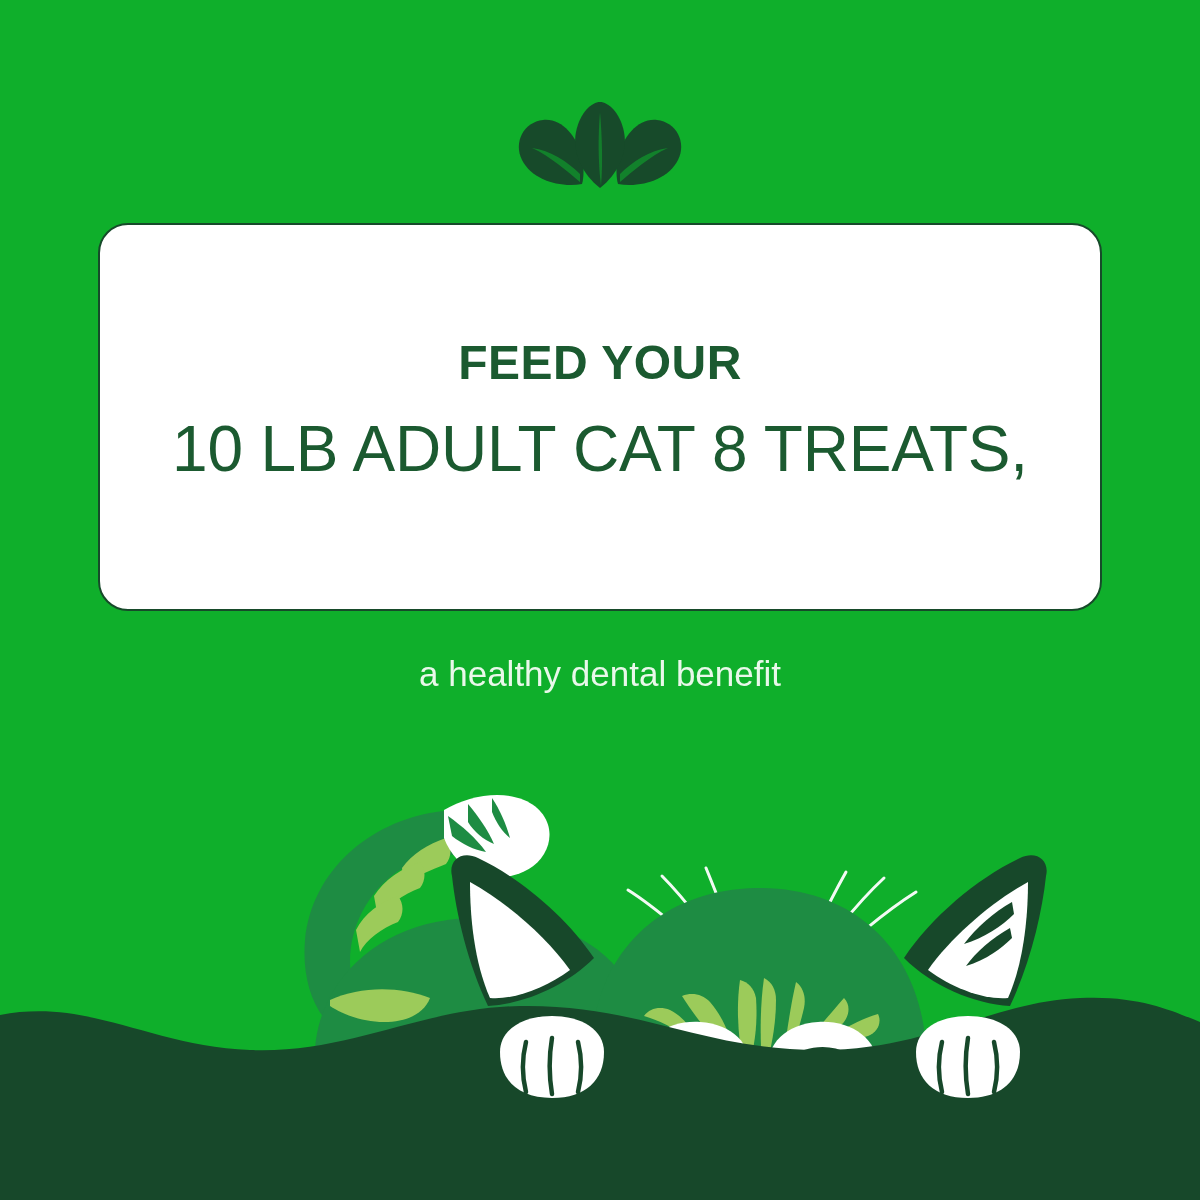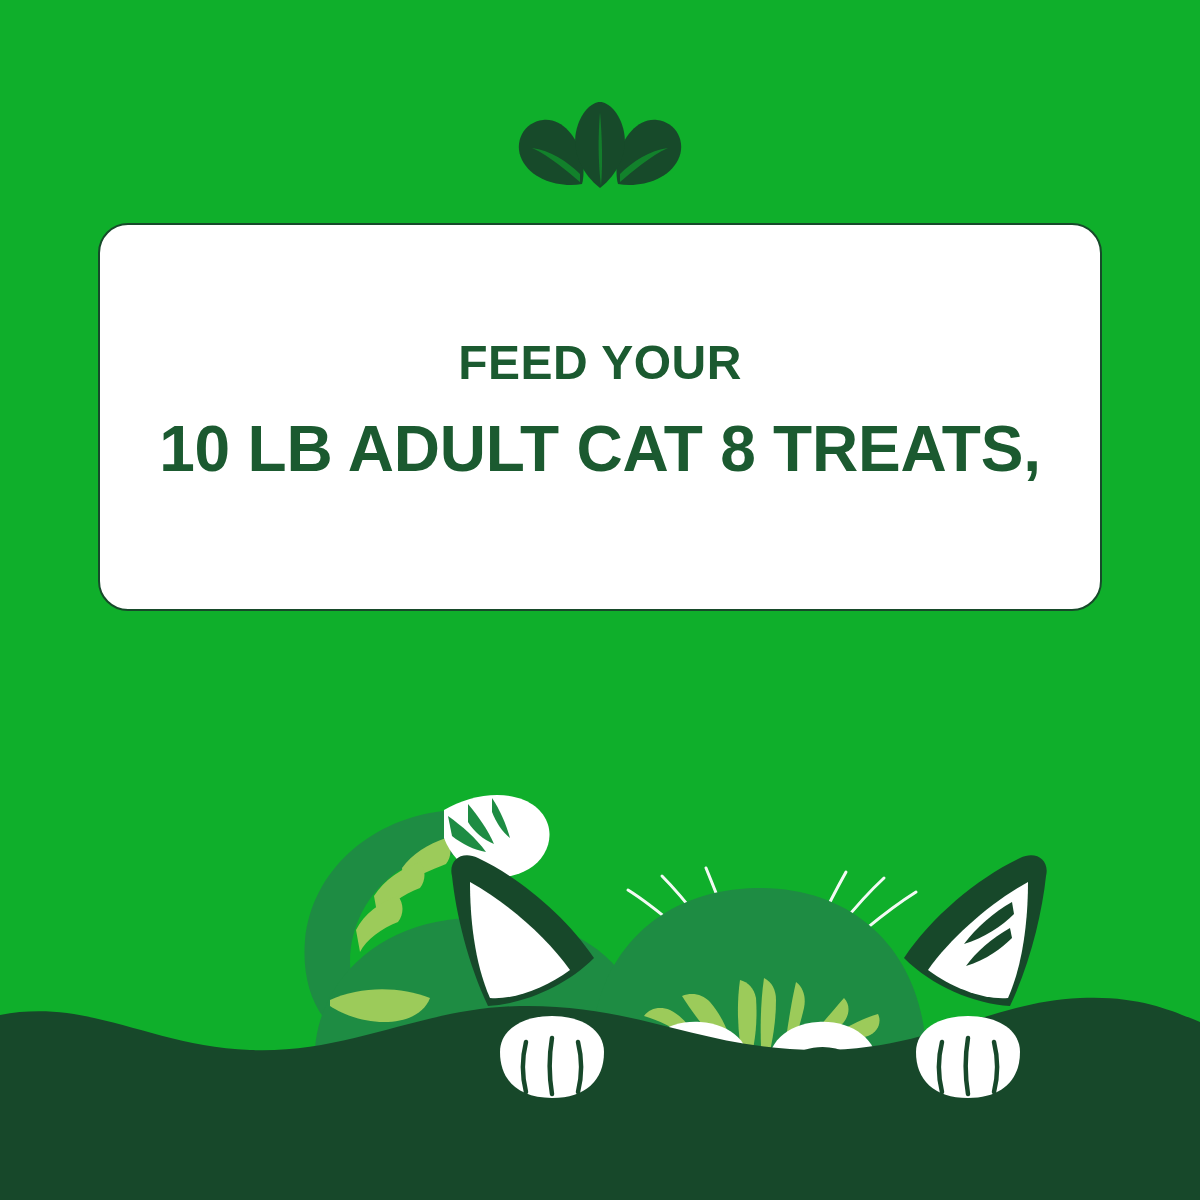--- a/index.html
+++ b/index.html
@@ -52,21 +52,21 @@
     font-weight: 700;
     letter-spacing: 0.5px;
     line-height: 1.08;
     text-align: center;
     margin-bottom: 20px;
     white-space: nowrap;
   }
   .headline-main {
     color: #1b5a30;
     font-size: 64px;
-    font-weight: 700;
+    font-weight: 400;
     letter-spacing: -0.2px;
     line-height: 1.28;
     text-align: center;
   }
   .headline-main .hl-line { display: block; white-space: nowrap; }
 
   
   .subtitle {
     position: absolute;
     left: 0;
@@ -112,20 +112,21 @@
   </div>
 
   <div class="headline-card">
     <div class="headline-eyebrow">FEED YOUR</div>
     <div class="headline-main">
       <span class="hl-line">10 LB ADULT CAT 8 TREATS,</span>
     </div>
   </div>
 
   <div class="subtitle">
+    <span class="sub-line">a healthy dental benefit</span>
   </div>
 
   <div class="scene">
     <svg viewBox="0 0 1200 450" xmlns="http://www.w3.org/2000/svg" aria-hidden="true">
       <defs>
         <clipPath id="hillClip">
           <path d="M0 265 C 90 248 150 296 250 300 C 350 304 420 258 520 256
                    C 640 254 700 300 820 300 C 930 300 990 252 1080 248
                    C 1140 245 1175 262 1200 272 L1200 450 L0 450 Z"></path>
         </clipPath>

